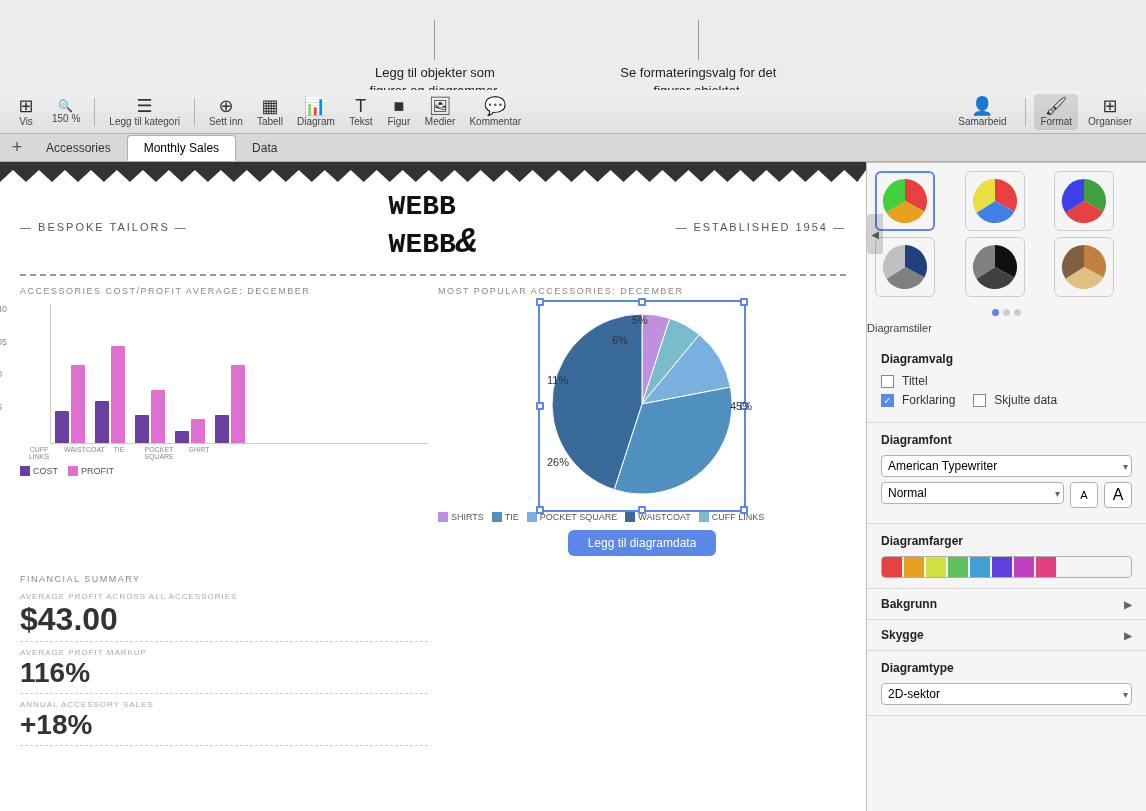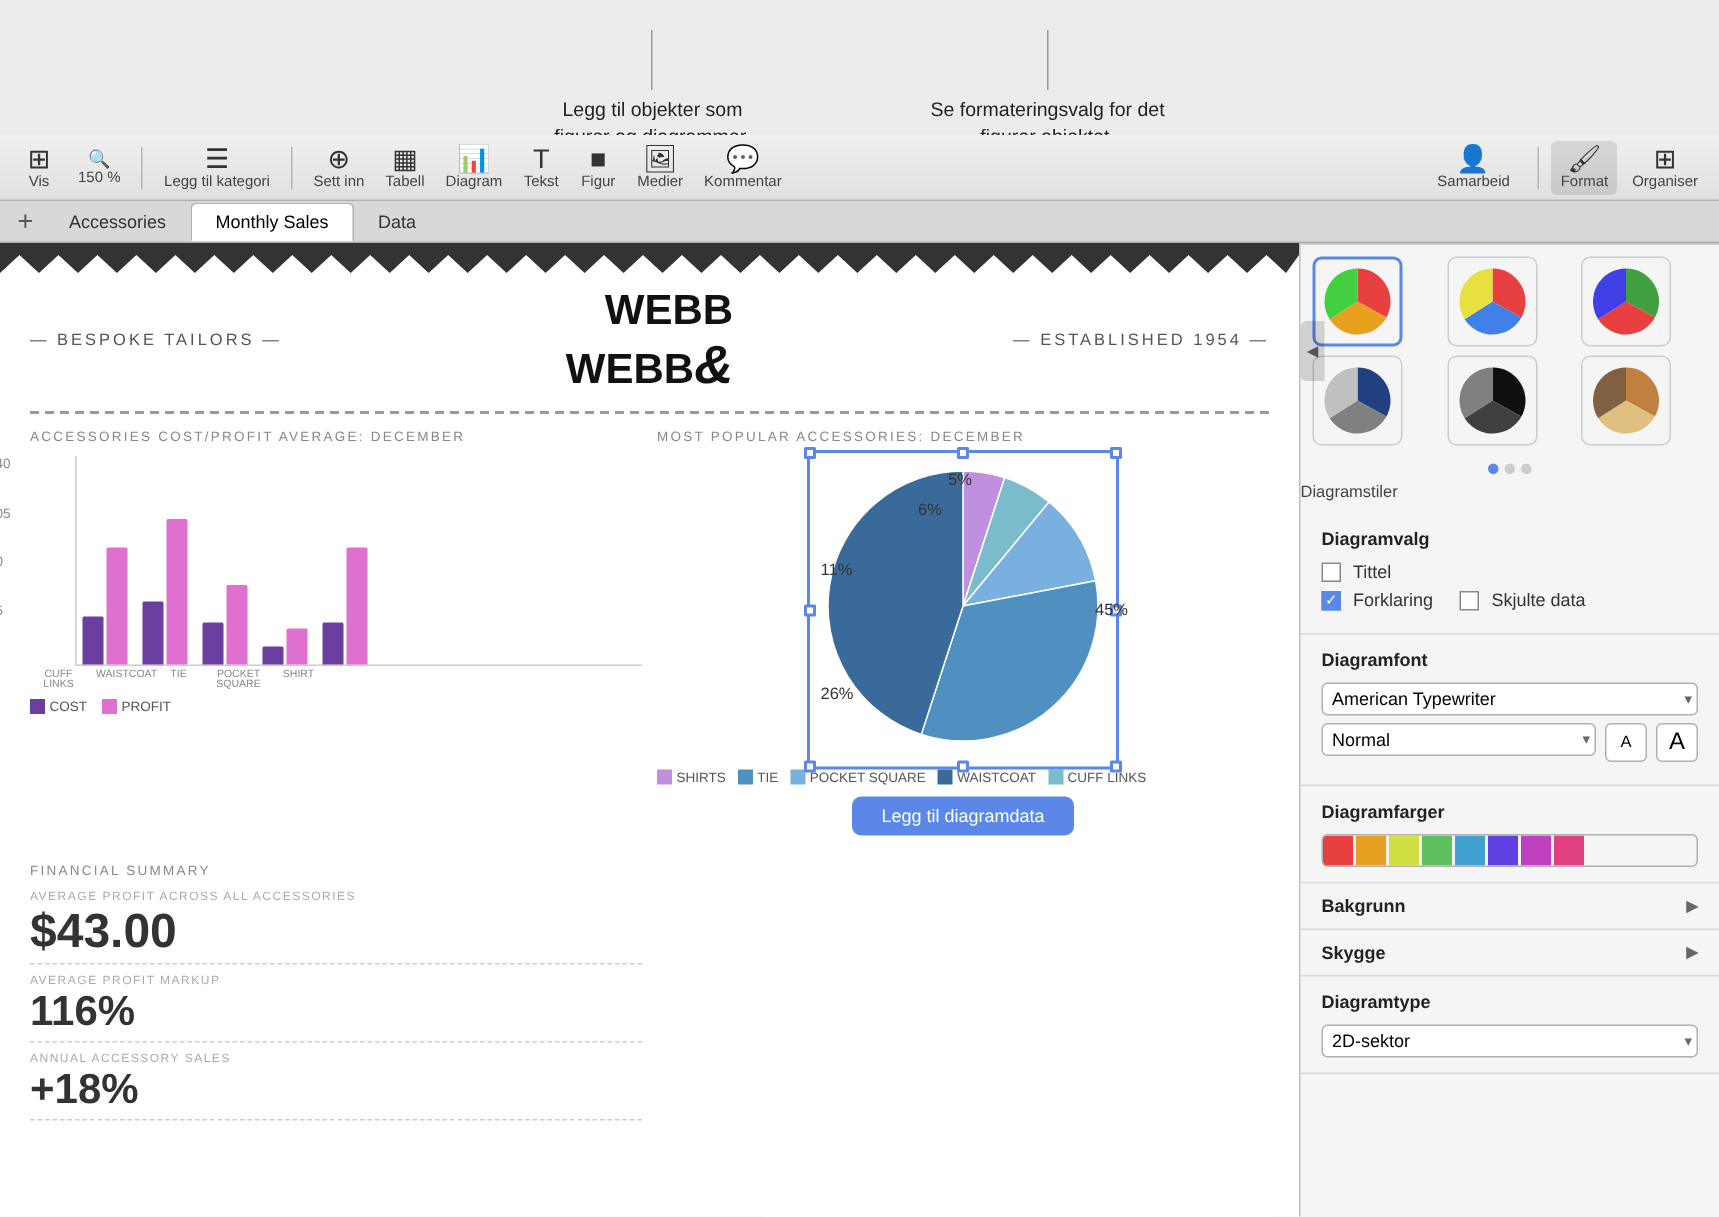--- a/index.html
+++ b/index.html
@@ -283,24 +283,24 @@
     }
     .header-left, .header-right {
       font-size: 11px;
       letter-spacing: 2px;
       color: #555;
       flex: 1;
     }
     .header-right { text-align: right; }
     .header-logo {
       flex: 0 0 auto;
-      text-align: right;
+      text-align: left;
       font-size: 28px;
       font-weight: 900;
-      font-family: Liberation Sans, sans-serif;
+      font-family: Liberation Mono, monospace;
       line-height: 1.1;
       color: #111;
     }
     .header-logo .ampersand { font-size: 36px; }
 
     
     .dashed-divider {
       border: none;
       border-top: 2px dashed #999;
       margin: 2px 20px;

